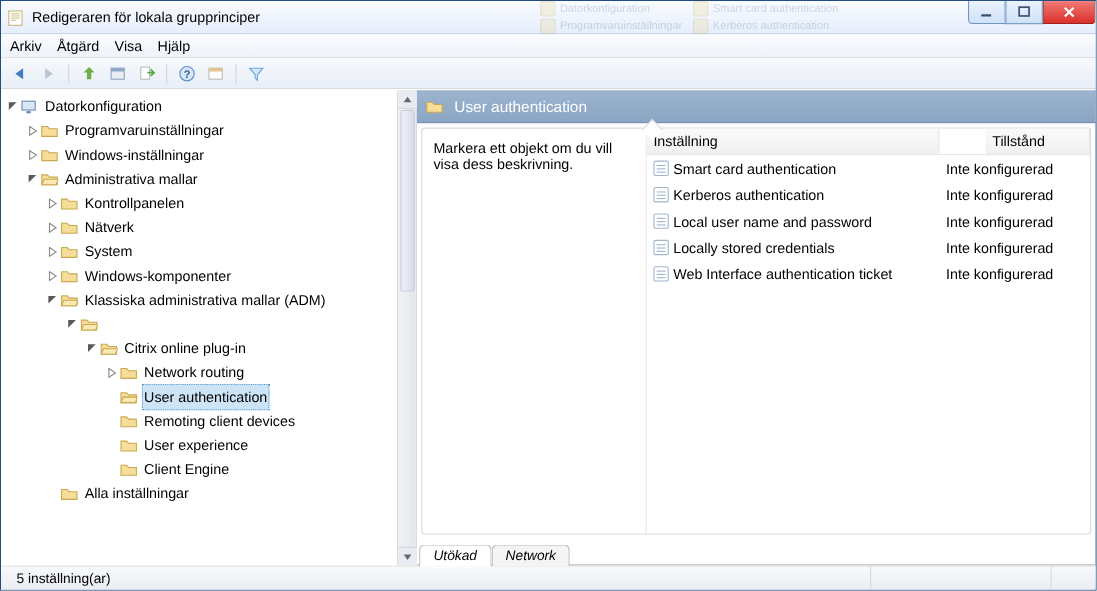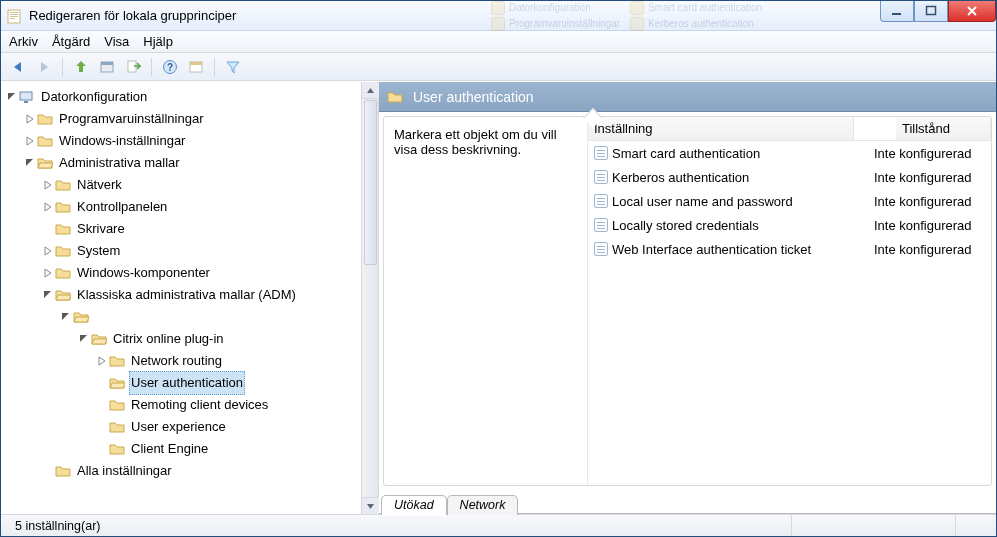--- a/index.html
+++ b/index.html
@@ -55,21 +55,21 @@
   .rightbody { flex:1; display:flex; min-height:0; background:#fff; border:1px solid #d9d9d9; margin:4px; border-radius:3px; position:relative; }
   .desccol { width:203px; padding:10px 10px; font-size:13px; color:#000; }
   .listcol { flex:1; display:flex; flex-direction:column; border-left:1px solid #e9e9e9; }
   .listhdr { display:flex; height:24px; border-bottom:1px solid #e6e6e6; background:#fff; }
   .listhdr .col { padding:3px 6px; background:linear-gradient(#fafafa,#f0f0f0); border-right:1px solid #e6e6e6; font-size:13px; display:flex; align-items:center; }
   .listhdr .c1 { width:266px; }
   .listhdr .c2 { flex:1; justify-content:flex-start;margin-left:42px; }
   .listrows { flex:1; overflow:auto; }
   .row { display:flex; height:24px; align-items:center; }
   .row .c1 { width:266px; padding-left:6px; display:flex; align-items:center; gap:4px; }
-  .row .c2 { flex:1; padding-left:6px;margin-left:14px; }
+  .row .c2 { flex:1; padding-left:6px; }
   .polic-icon { width:14px; height:14px; border:1px solid #9fb6cf; background:#fff; border-radius:2px; position:relative; display:inline-block; }
   .polic-icon::before { content:""; position:absolute; left:2px; top:3px; width:8px; height:1px; background:#9fb6cf; box-shadow:0 3px 0 #9fb6cf, 0 6px 0 #9fb6cf; }
 
   .tabs { height:24px; display:flex; align-items:flex-end; padding-left:2px; }
   .tab { height:20px; padding:0 12px; border:1px solid #b9b9b9; border-bottom:none; border-radius:5px 5px 0 0; margin-right:0; background:#f4f4f4; font-size:12.5px; font-style:italic; line-height:19px; position:relative; top:1px; }
   .tab.active { background:#fff; z-index:2; position:relative; }
   .tab.active::after { content:""; position:absolute; left:0; right:0; bottom:-1px; height:1px; background:#fff; }
   .tabline { border-top:1px solid #b9b9b9; margin-top:-1px; }
 
   .status { height:22px; border-top:1px solid #d9d9d9; display:flex; align-items:center; padding:0 6px; font-size:12.5px; background:linear-gradient(#f6f8fb,#ebeef3);gap:24px; }
@@ -251,48 +251,37 @@
             <span class="twisty">
                 <svg width="10" height="10">
                   <path d="M2 1 L8 5 L2 9 Z" fill="none" stroke="#888"></path>
                 </svg>
               </span>
             <span class="ficon">
                 <svg width="16" height="16">
                   <path class="folder" d="M1 4 L6 4 L8 6 L15 6 L15 13 L1 13 Z"></path>
                 </svg>
               </span>
+            <span class="label">Kontrollpanelen</span>
+          </div>
+
+          <div class="node" style="padding-left:38px">
+            <span class="twisty">
+                <svg width="10" height="10">
+                  <path d="M2 1 L8 5 L2 9 Z" fill="none" stroke="#888"></path>
+                </svg>
+              </span>
+            <span class="ficon">
+                <svg width="16" height="16">
+                  <path class="folder" d="M1 4 L6 4 L8 6 L15 6 L15 13 L1 13 Z"></path>
+                </svg>
+              </span>
             <span class="label">Nätverk</span>
           </div>
 
-          <div class="node" style="padding-left:38px">
-            <span class="twisty">
-                <svg width="10" height="10">
-                  <path d="M2 1 L8 5 L2 9 Z" fill="none" stroke="#888"></path>
-                </svg>
-              </span>
-            <span class="ficon">
-                <svg width="16" height="16">
-                  <path class="folder" d="M1 4 L6 4 L8 6 L15 6 L15 13 L1 13 Z"></path>
-                </svg>
-              </span>
-            <span class="label">Kontrollpanelen</span>
-          </div>
-
-          <div class="node" style="padding-left:38px">
-            <span class="twisty" style="visibility:hidden">
-                <svg width="10" height="10"></svg>
-              </span>
-            <span class="ficon">
-                <svg width="16" height="16">
-                  <path class="folder" d="M1 4 L6 4 L8 6 L15 6 L15 13 L1 13 Z"></path>
-                </svg>
-              </span>
-            <span class="label">Skrivare</span>
-          </div>
 
           <div class="node" style="padding-left:38px">
             <span class="twisty">
                 <svg width="10" height="10">
                   <path d="M2 1 L8 5 L2 9 Z" fill="none" stroke="#888"></path>
                 </svg>
               </span>
             <span class="ficon">
                 <svg width="16" height="16">
                   <path class="folder" d="M1 4 L6 4 L8 6 L15 6 L15 13 L1 13 Z"></path>

